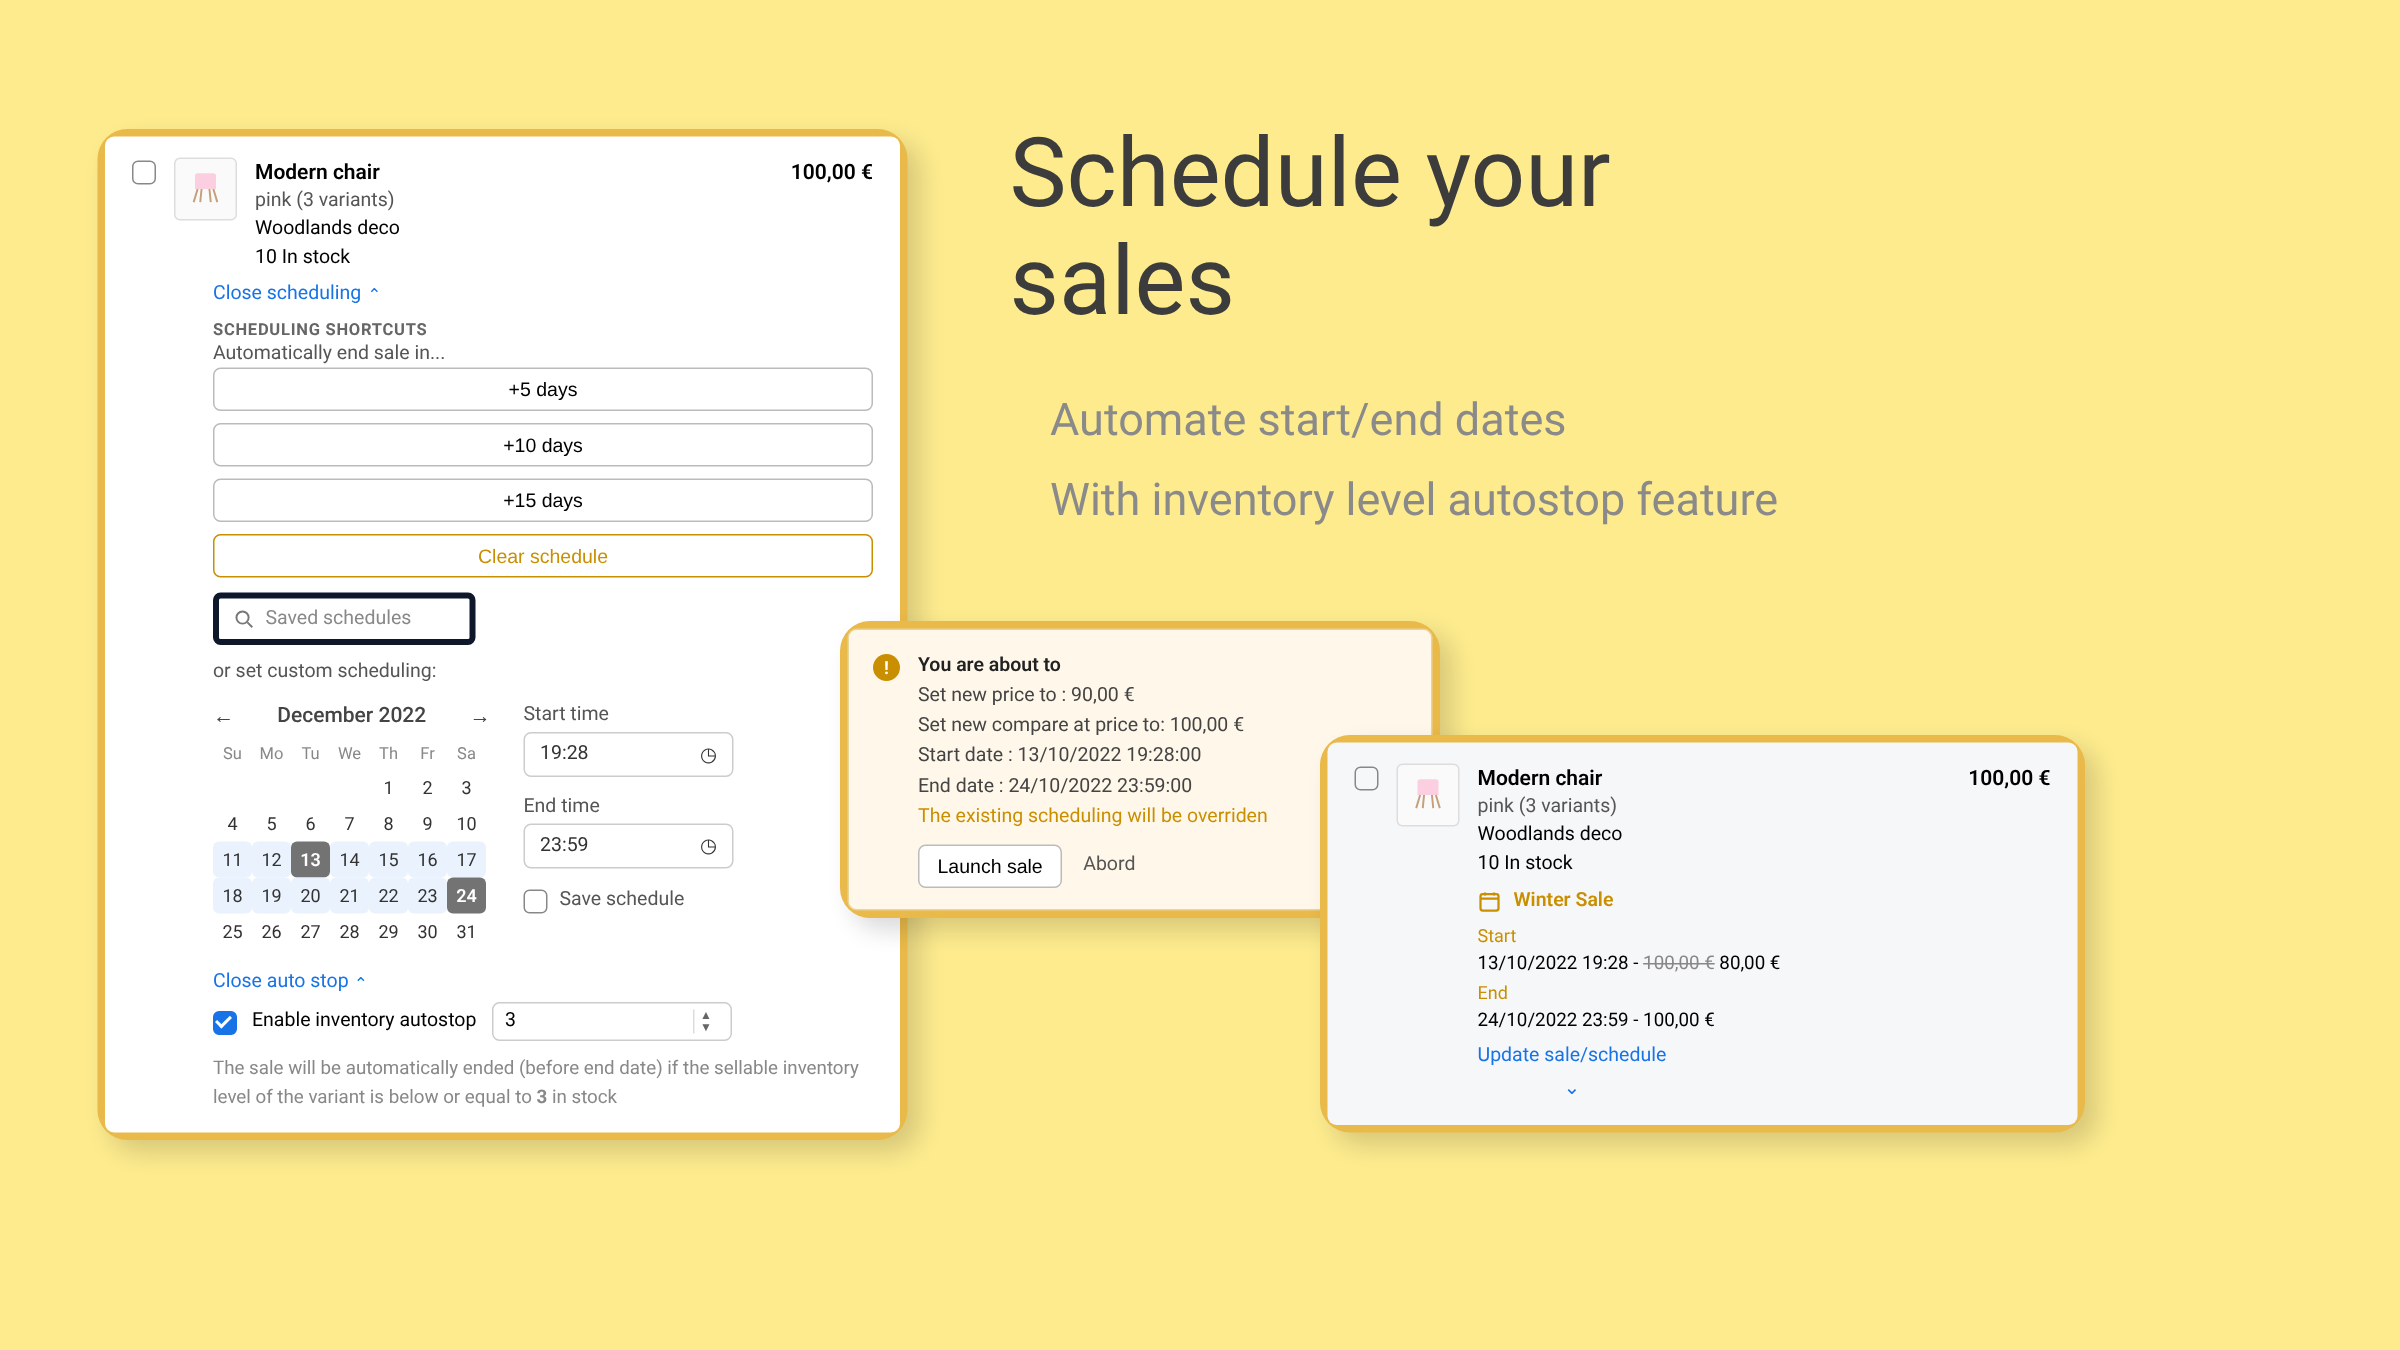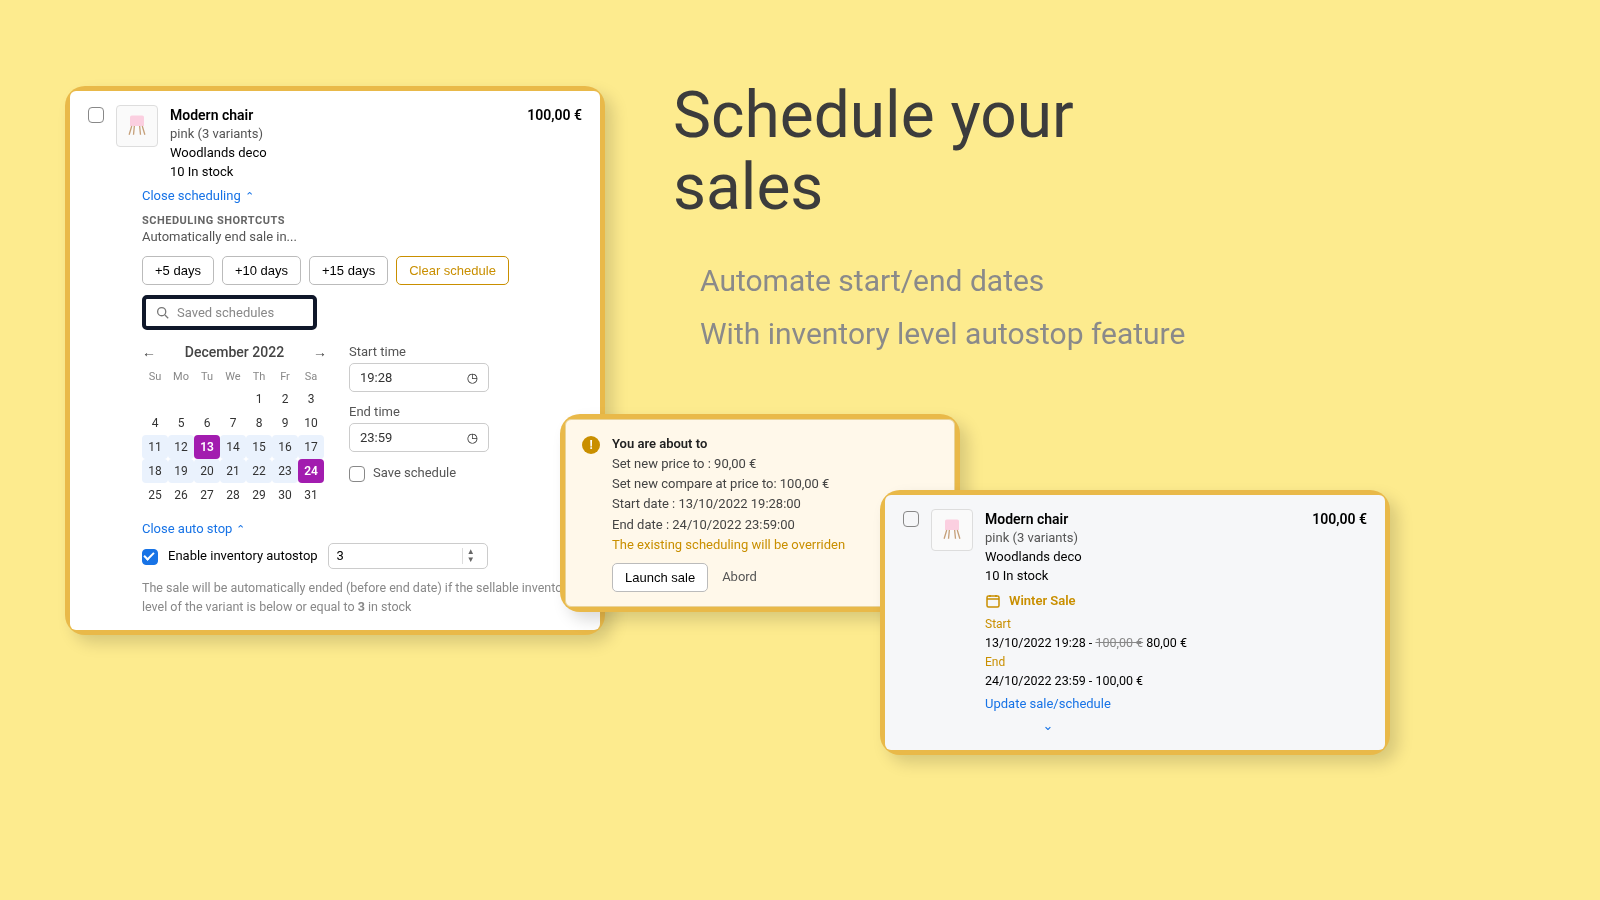--- a/index.html
+++ b/index.html
@@ -22,33 +22,33 @@
 .thumb svg { width: 28px; height: 28px; }
 .prod-info { flex:1; font-size:13px; line-height:1.45; }
 .prod-name { font-weight:600; font-size:14px; }
 .prod-price { font-weight:600; font-size:14px; }
 .variant-line span { color:#555; }
 .link { color:#1773e6; cursor:pointer; }
 .collapse-link { color:#1773e6; font-size:13px; margin-top:6px; display:inline-flex; align-items:center; gap:4px; cursor:pointer; }
 .chev-up { display:inline-block; transform:rotate(180deg); font-size:11px; }
 .sect-label { font-size:11px; font-weight:700; color:#666; letter-spacing:.5px; margin-top:10px; }
 .sect-sub { font-size:13px; color:#555; margin-top:2px; }
-.shortcut-row { display:flex; gap:8px; margin-top:12px; }
+.shortcut-row { display:flex; gap:8px; margin-top:2px;flex-direction:column; }
 .btn { border:1px solid #bbb; background:#fff; border-radius:5px; padding:6px 12px; font-size:13px; cursor:pointer; }
 .btn.warn { border-color:#c98f00; color:#c98f00; }
 .search-box { margin-top:10px; border:4px solid #0f172a; border-radius:5px; padding:6px 10px; display:flex; align-items:center; gap:8px; width:175px; font-size:13px; color:#888; }
 .or-text { font-size:13px; color:#555; margin-top:10px; }
 
 .cal-wrap { display:flex; gap:22px; margin-top:14px; }
 .calendar { font-size:12px; }
 .cal-head { display:flex; align-items:center; justify-content:space-between; margin-bottom:6px; font-size:14px; font-weight:500; color:#444; width:185px; }
 .cal-grid { display:grid; grid-template-columns:repeat(7,26px); gap:0; }
 .cal-grid .dow { text-align:center; color:#888; font-size:11px; padding:4px 0; }
 .cal-grid .d { text-align:center; padding:5px 0; color:#333; border-radius:4px; }
-.cal-grid .d.sel { background:#a21caf; color:#fff; font-weight:600; }
+.cal-grid .d.sel { background:#737373; color:#fff; font-weight:600; }
 .cal-grid .d.range { background:#eaf2fd; }
 .time-col { font-size:13px; color:#555; }
 .time-input { border:1px solid #ccc; border-radius:5px; padding:6px 10px; width:140px; display:flex; justify-content:space-between; align-items:center; margin-top:4px; margin-bottom:12px; color:#333; }
 .save-row { display:flex; align-items:center; gap:8px; font-size:13px; color:#555; }
 
 .autostop-row { display:flex; align-items:center; gap:10px; margin-top:6px; }
 .num-input { border:1px solid #ccc; border-radius:5px; padding:4px 8px; width:160px; display:flex; justify-content:space-between; align-items:center; font-size:13px; }
 .spinner { display:flex; flex-direction:column; border-left:1px solid #ddd; }
 .spinner span { font-size:8px; color:#666; padding:0 4px; line-height:1; }
 .help-text { font-size:12.5px; color:#888; margin-top:10px; line-height:1.5; }
@@ -126,20 +126,21 @@
         <button class="btn">+15 days</button>
         <button class="btn warn">Clear schedule</button>
       </div>
       <div class="search-box">
         <svg width="13" height="13" viewBox="0 0 16 16">
             <circle cx="7" cy="7" r="5" stroke="#777" stroke-width="1.6" fill="none"></circle>
             <line x1="11" y1="11" x2="15" y2="15" stroke="#777" stroke-width="1.6"></line>
           </svg>
         <span>Saved schedules</span>
       </div>
+      <div class="or-text">or set custom scheduling:</div>
 
       <div class="cal-wrap">
         <div class="calendar">
           <div class="cal-head">
             <span>←</span>
             <span>December 2022</span>
             <span>→</span>
           </div>
           <div class="cal-grid" id="cal-grid">
               <div class="dow">Su</div>

